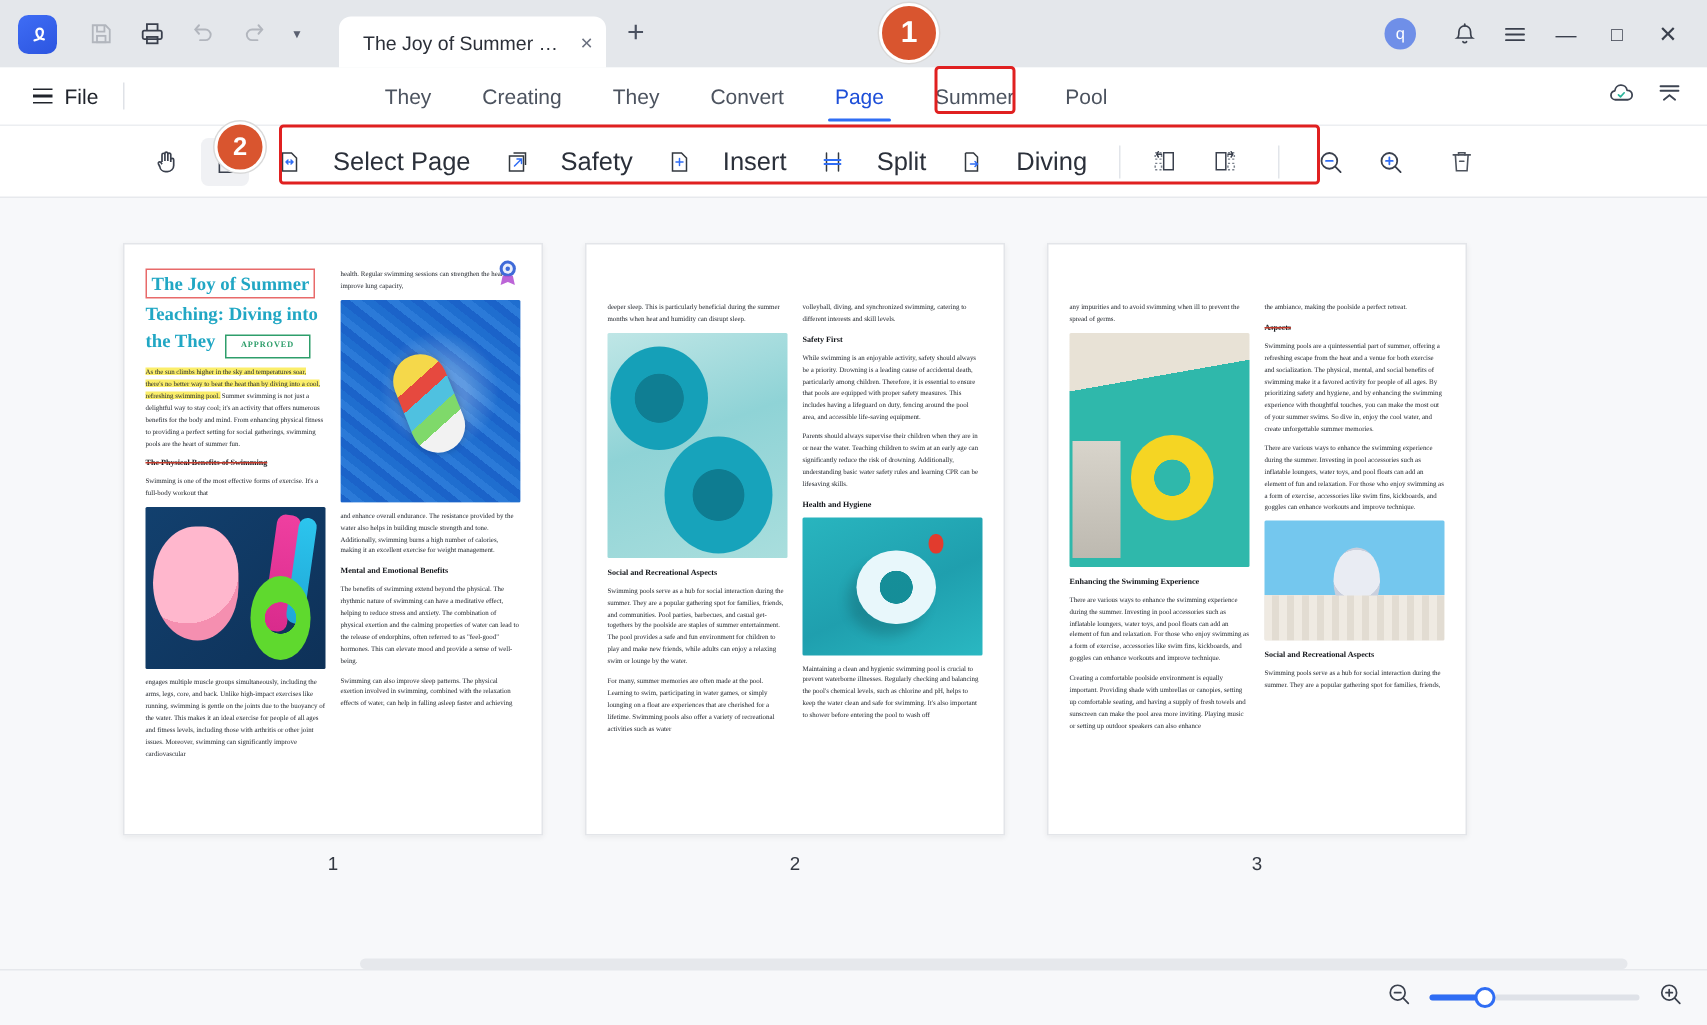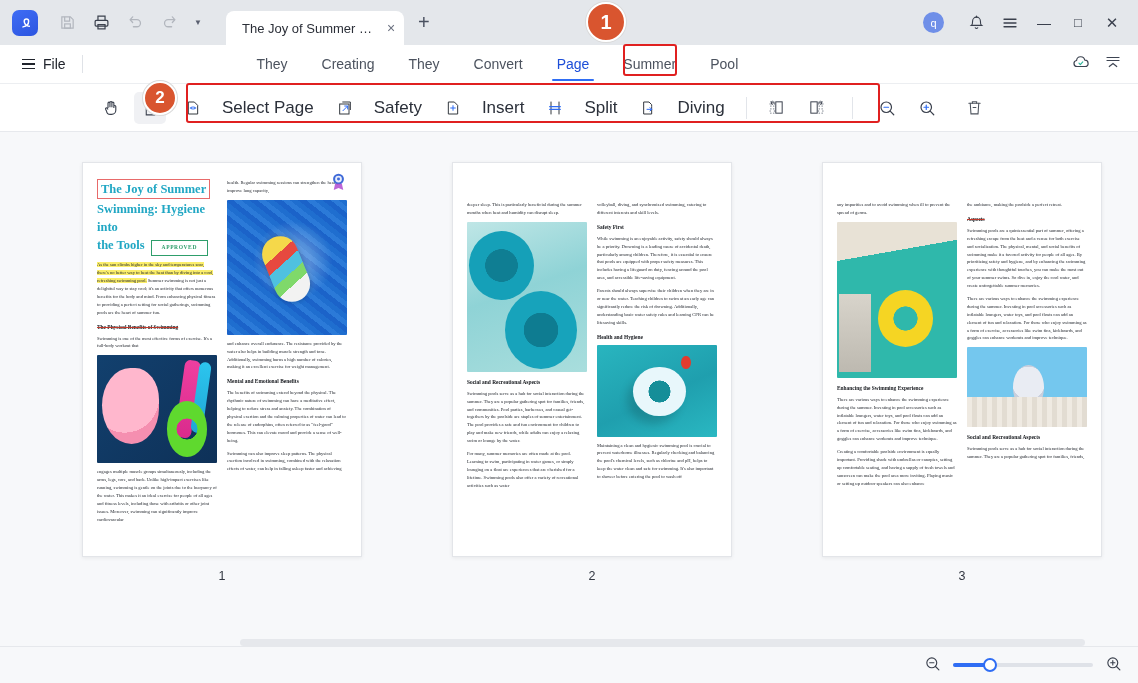--- a/index.html
+++ b/index.html
@@ -125,21 +125,21 @@
   #redbox-toolbar { left: 186px; top: 83px; width: 694px; height: 40px; }
 
   
   .content {
     position: relative;
     height: calc(683px - 45px - 39px - 48px - 37px);
     background: #f7f8fa;
     overflow: hidden;
   }
   .pages {
-    display: flex; gap: 90px;
+    display: flex; gap: 28px;
     padding: 30px 0 0 82px;
     align-items: center;
   }
   .pagewrap { width: 280px; }
   .page {
     width: 280px; height: 395px;
     background:#fff;
     border: 1px solid #e3e5e9;
     box-shadow: 0 1px 4px rgba(0,0,0,.07);
     position: relative;
@@ -458,23 +458,23 @@
               <circle cx="12" cy="9" r="5" fill="#e9eefb"></circle>
             <circle cx="12" cy="9" r="2.2" fill="#3f6ad8"></circle>
             <path d="M7 16l-2 9 7-3 7 3-2-9z" fill="#b04ad0" opacity=".85"></path>
           </svg>
           <div class="cols">
             <div class="col">
               <div class="doc-title">
                 <div class="title-box">
                   <span>The Joy of Summer</span>
                 </div>
-                <div>Swimming: Hygiene into</div>
+                <div>Teaching: Diving into</div>
                 <div style="display:flex;align-items:baseline;">
-                  <span>the Tools</span>
+                  <span>the They</span>
                   <span class="stamp">APPROVED</span>
                 </div>
               </div>
               <div class="ptext"><span class="hl" style="background:#fbee6a">As the sun climbs higher in the sky and temperatures soar, there's no better way to beat the heat than by diving into a cool, refreshing swimming pool.</span><span> Summer swimming is not just a delightful way to stay cool; it's an activity that offers numerous benefits for the body and mind. From enhancing physical fitness to providing a perfect setting for social gatherings, swimming pools are the heart of summer fun.</span></div>
               <div class="phead strike">The Physical Benefits of Swimming</div>
               <div class="ptext">Swimming is one of the most effective forms of exercise. It's a full-body workout that</div>
               <div class="pimg img-floats">
                   <i></i>
                   <b></b>
                 </div>

